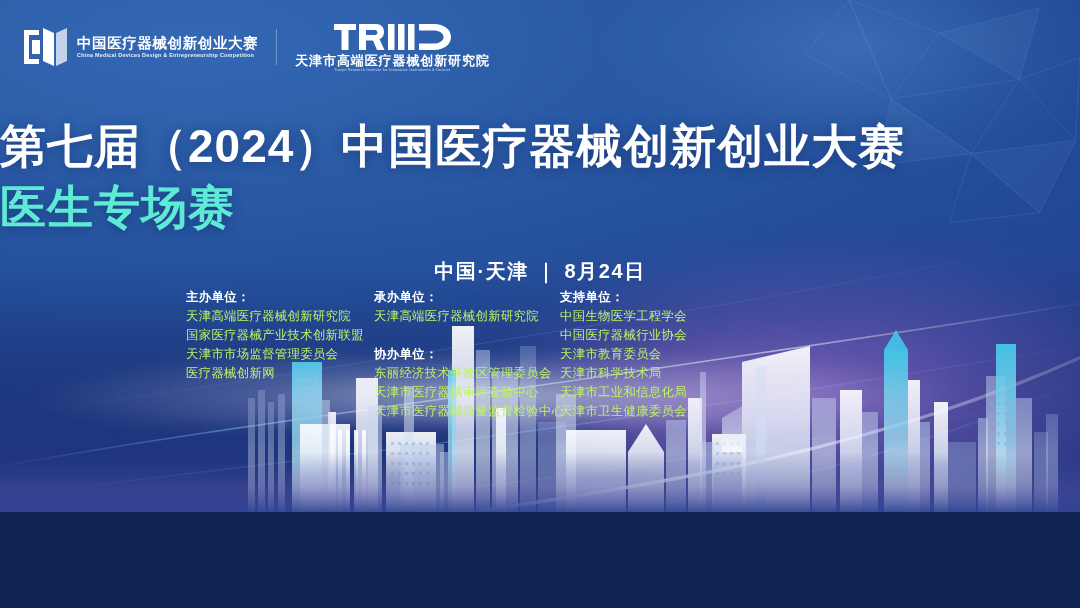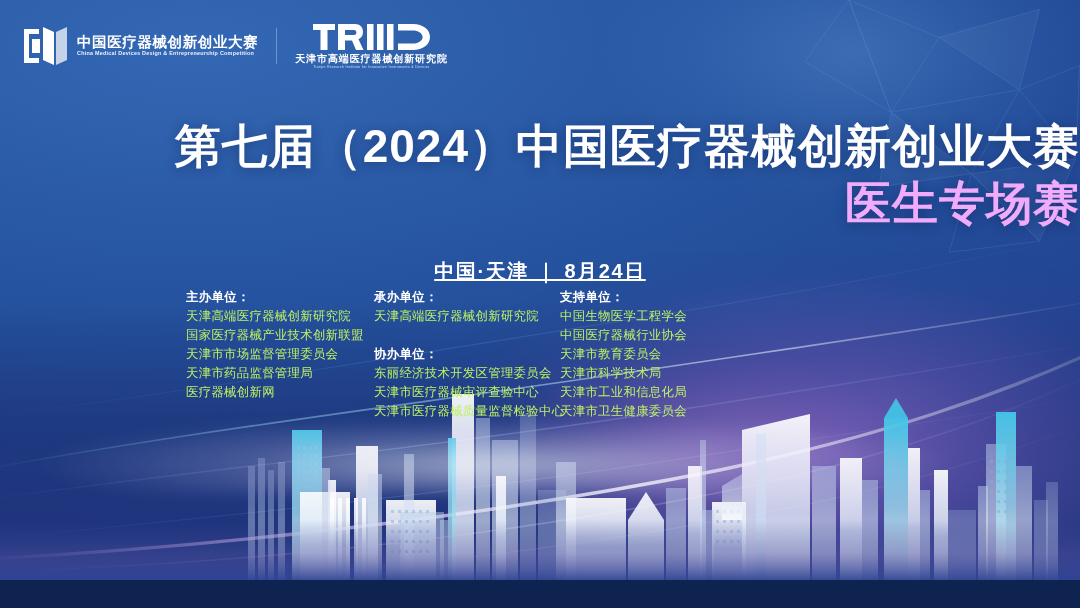--- a/index.html
+++ b/index.html
@@ -1,17 +1,17 @@
 <!DOCTYPE html>
 <html><head>
 <meta charset="utf-8">
 <style>
   html,body{margin:0;padding:0;background:#0e2350;}
   .stage{
-    position:relative;width:1080px;height:580px;overflow:hidden;
+    position:relative;width:1080px;height:512px;overflow:hidden;
     font-family:"Liberation Sans","DejaVu Sans",sans-serif;
     background:#2a5aa6;
   }
   
   .bg-base{position:absolute;inset:0;
     background:
       radial-gradient(120% 90% at 18% 8%, #3468b4 0%, #2a5aa6 32%, #24509c 55%, #213f8e 100%);
   }
   .bg-deep{position:absolute;inset:0;
     background:
@@ -37,33 +37,33 @@
   .logo-a{display:flex;align-items:center;gap:9px;}
   .door-mark{width:46px;height:42px;flex:0 0 auto;}
   .logo-a-txt{display:flex;flex-direction:column;gap:2px;}
   .logo-cn{font-size:14.5px;font-weight:700;color:#fff;letter-spacing:.6px;line-height:1;
            white-space:nowrap;}
   .logo-en{font-size:5.4px;font-weight:700;color:#eaf1fb;letter-spacing:.25px;line-height:1;
            white-space:nowrap;transform:scaleY(1.08);transform-origin:left center;}
   .divider-v{width:1px;height:36px;background:rgba(255,255,255,.32);margin:0 4px;}
   .logo-b{display:flex;flex-direction:column;align-items:center;gap:2px;}
   .triid{height:30px;}
-  .triid-cn{font-size:10px;font-weight:700;color:#fff;letter-spacing:.9px;line-height:1;white-space:nowrap;}
+  .triid-cn{font-size:13px;font-weight:700;color:#fff;letter-spacing:.9px;line-height:1;white-space:nowrap;}
   .triid-en{font-size:3.4px;color:#cfe0f4;letter-spacing:.35px;line-height:1;white-space:nowrap;}
 
   
-  .headline{position:absolute;left:0;right:0;top:116px;text-align:right;}
+  .headline{position:absolute;left:0;right:0;top:116px;text-align:left;}
   .h-line{
     font-size:46px;font-weight:700;color:#ffffff;letter-spacing:1px;line-height:1.32;
     text-shadow:0 2px 12px rgba(10,30,80,.45);
   }
-  .h-line2{font-size:46px;font-weight:700;color:#f0abfc;letter-spacing:1px;line-height:1.32;
-    text-shadow:0 2px 12px rgba(10,30,80,.45);font-family:Liberation Mono, monospace;}
+  .h-line2{font-size:46px;font-weight:700;color:#5eead4;letter-spacing:1px;line-height:1.32;
+    text-shadow:0 2px 12px rgba(10,30,80,.45);}
   .subline{position:absolute;left:0;right:0;top:258px;text-align:center;
-    font-size:20px;font-weight:700;color:#ffffff;letter-spacing:1.6px;text-decoration:underline;}
+    font-size:20px;font-weight:700;color:#ffffff;letter-spacing:1.6px;}
 
   
   .orgs{position:absolute;left:186px;top:288px;display:flex;gap:0;}
   .col{display:flex;flex-direction:column;}
   .col1{width:188px;}
   .col2{width:186px;}
   .col3{width:134px;}
   .col4{width:214px;}
   .o-head{font-size:12.4px;font-weight:700;color:#ffffff;line-height:19px;letter-spacing:.4px;}
   .o-item{font-size:12.4px;font-weight:400;color:#bef264;line-height:19px;letter-spacing:.3px;white-space:nowrap;}
@@ -384,21 +384,20 @@
 
   <div class="subline">中国·天津 ｜ 8月24日</div>
 
   <div class="orgs">
 
     <div class="col col1">
       <div class="o-head">主办单位：</div>
       <div class="o-item">天津高端医疗器械创新研究院</div>
       <div class="o-item">国家医疗器械产业技术创新联盟</div>
       <div class="o-item">天津市市场监督管理委员会</div>
-      <div class="o-item">天津市药品监督管理局</div>
       <div class="o-item">医疗器械创新网</div>
     </div>
 
     <div class="col col2">
       <div class="o-head">承办单位：</div>
       <div class="o-item">天津高端医疗器械创新研究院</div>
       <div class="o-gap"></div>
       <div class="o-head">协办单位：</div>
       <div class="o-item">东丽经济技术开发区管理委员会</div>
       <div class="o-item">天津市医疗器械审评查验中心</div>

